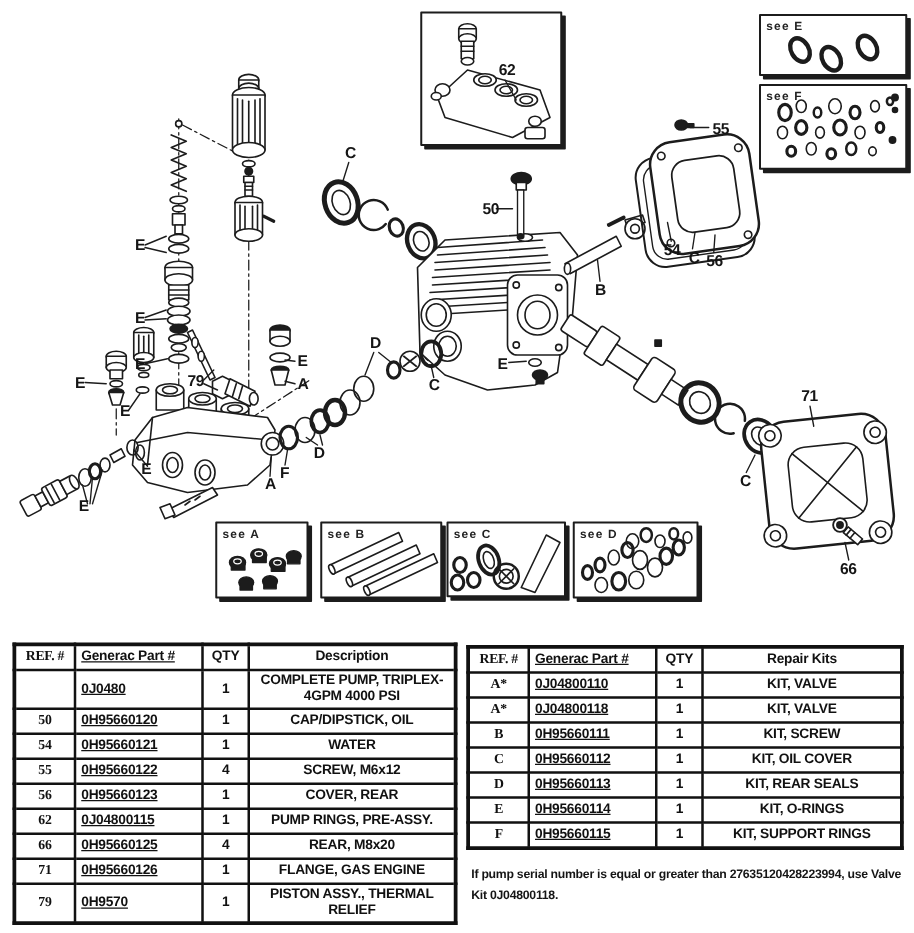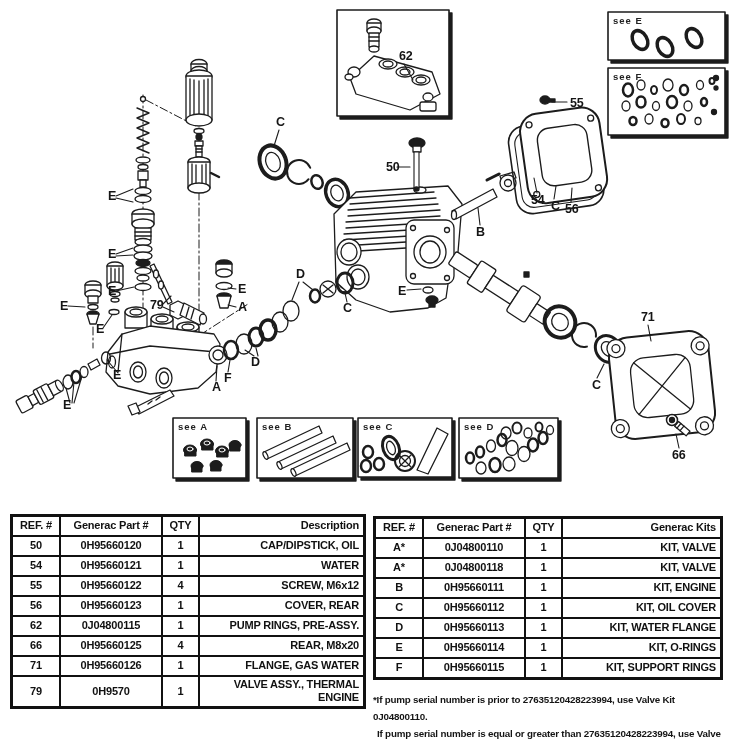--- a/index.html
+++ b/index.html
@@ -7,24 +7,24 @@
         font-family:"Liberation Sans",sans-serif;color:#111;}
   svg{position:absolute;left:0;top:0;}
   svg text{font-family:"Liberation Sans",sans-serif;}
   .callout{font-size:12.5px;font-weight:bold;fill:#151515;letter-spacing:-0.3px;}
   .seelabel{font-size:9.5px;font-weight:bold;fill:#222;letter-spacing:1px;}
   .ldr{stroke:#1c1c1c;stroke-width:1.1;}
   table{border-collapse:collapse;border:3px solid #111;table-layout:fixed;}
   th,td{border:2px solid #111;padding:1px 4px;font-size:11px;font-weight:bold;
         letter-spacing:-0.2px;line-height:1.22;vertical-align:middle;height:16px;}
   th{text-align:left;}
-  .col0{width:38px;text-align:center;}
-  .col1{width:92px;text-align:center;}
+  .col0{width:38px;text-align:center;font-family:Liberation Serif, serif;}
+  .col1{width:92px;text-align:left;text-decoration:underline;}
   .col2{width:27px;text-align:center;}
-  .col3{text-align:right;}
+  .col3{text-align:center;}
   #parts-table{position:absolute;left:10px;top:514px;width:356px;}
   #kits-wrap{position:absolute;left:373px;top:516px;width:354px;}
   #kits-wrap table{width:350px;}
   #footnotes{margin-top:11px;font-size:9.8px;font-weight:bold;line-height:17px;
              letter-spacing:-0.2px;color:#151515;}
   #footnotes .fn2{padding-left:4px;}
 </style>
 </head>
 <body>
 
@@ -524,20 +524,26 @@
       <thead>
         <tr>
           <th class="col0">REF. #</th>
           <th class="col1">Generac Part #</th>
           <th class="col2">QTY</th>
           <th class="col3">Description</th>
         </tr>
       </thead>
       <tbody>
         <tr>
+          <td class="col0"></td>
+          <td class="col1">0J0480</td>
+          <td class="col2">1</td>
+          <td class="col3">COMPLETE PUMP, TRIPLEX-4GPM 4000 PSI</td>
+        </tr>
+        <tr>
           <td class="col0">50</td>
           <td class="col1">0H95660120</td>
           <td class="col2">1</td>
           <td class="col3">CAP/DIPSTICK, OIL</td>
         </tr>
         <tr>
           <td class="col0">54</td>
           <td class="col1">0H95660121</td>
           <td class="col2">1</td>
           <td class="col3">WATER</td>
@@ -563,85 +569,84 @@
         <tr>
           <td class="col0">66</td>
           <td class="col1">0H95660125</td>
           <td class="col2">4</td>
           <td class="col3">REAR, M8x20</td>
         </tr>
         <tr>
           <td class="col0">71</td>
           <td class="col1">0H95660126</td>
           <td class="col2">1</td>
-          <td class="col3">FLANGE, GAS WATER</td>
+          <td class="col3">FLANGE, GAS ENGINE</td>
         </tr>
         <tr>
           <td class="col0">79</td>
           <td class="col1">0H9570</td>
           <td class="col2">1</td>
-          <td class="col3">VALVE ASSY., THERMAL ENGINE</td>
+          <td class="col3">PISTON ASSY., THERMAL RELIEF</td>
         </tr>
       </tbody>
     </table>
 
 <div id="kits-wrap">
   <table>
         <thead>
           <tr>
             <th class="col0">REF. #</th>
             <th class="col1">Generac Part #</th>
             <th class="col2">QTY</th>
-            <th class="col3">Generac Kits</th>
+            <th class="col3">Repair Kits</th>
           </tr>
         </thead>
         <tbody>
           <tr>
             <td class="col0">A*</td>
             <td class="col1">0J04800110</td>
             <td class="col2">1</td>
             <td class="col3">KIT, VALVE</td>
           </tr>
           <tr>
             <td class="col0">A*</td>
             <td class="col1">0J04800118</td>
             <td class="col2">1</td>
             <td class="col3">KIT, VALVE</td>
           </tr>
           <tr>
             <td class="col0">B</td>
             <td class="col1">0H95660111</td>
             <td class="col2">1</td>
-            <td class="col3">KIT, ENGINE</td>
+            <td class="col3">KIT, SCREW</td>
           </tr>
           <tr>
             <td class="col0">C</td>
             <td class="col1">0H95660112</td>
             <td class="col2">1</td>
             <td class="col3">KIT, OIL COVER</td>
           </tr>
           <tr>
             <td class="col0">D</td>
             <td class="col1">0H95660113</td>
             <td class="col2">1</td>
-            <td class="col3">KIT, WATER FLANGE</td>
+            <td class="col3">KIT, REAR SEALS</td>
           </tr>
           <tr>
             <td class="col0">E</td>
             <td class="col1">0H95660114</td>
             <td class="col2">1</td>
             <td class="col3">KIT, O-RINGS</td>
           </tr>
           <tr>
             <td class="col0">F</td>
             <td class="col1">0H95660115</td>
             <td class="col2">1</td>
             <td class="col3">KIT, SUPPORT RINGS</td>
           </tr>
         </tbody>
       </table>
   <div id="footnotes">
-    <div class="fn1">*If pump serial number is prior to 27635120428223994, use Valve Kit 0J04800110.</div>
     <div class="fn2">If pump serial number is equal or greater than 27635120428223994, use Valve Kit 0J04800118.</div>
   </div>
 </div>
 
 </div>
 
 </body></html>

